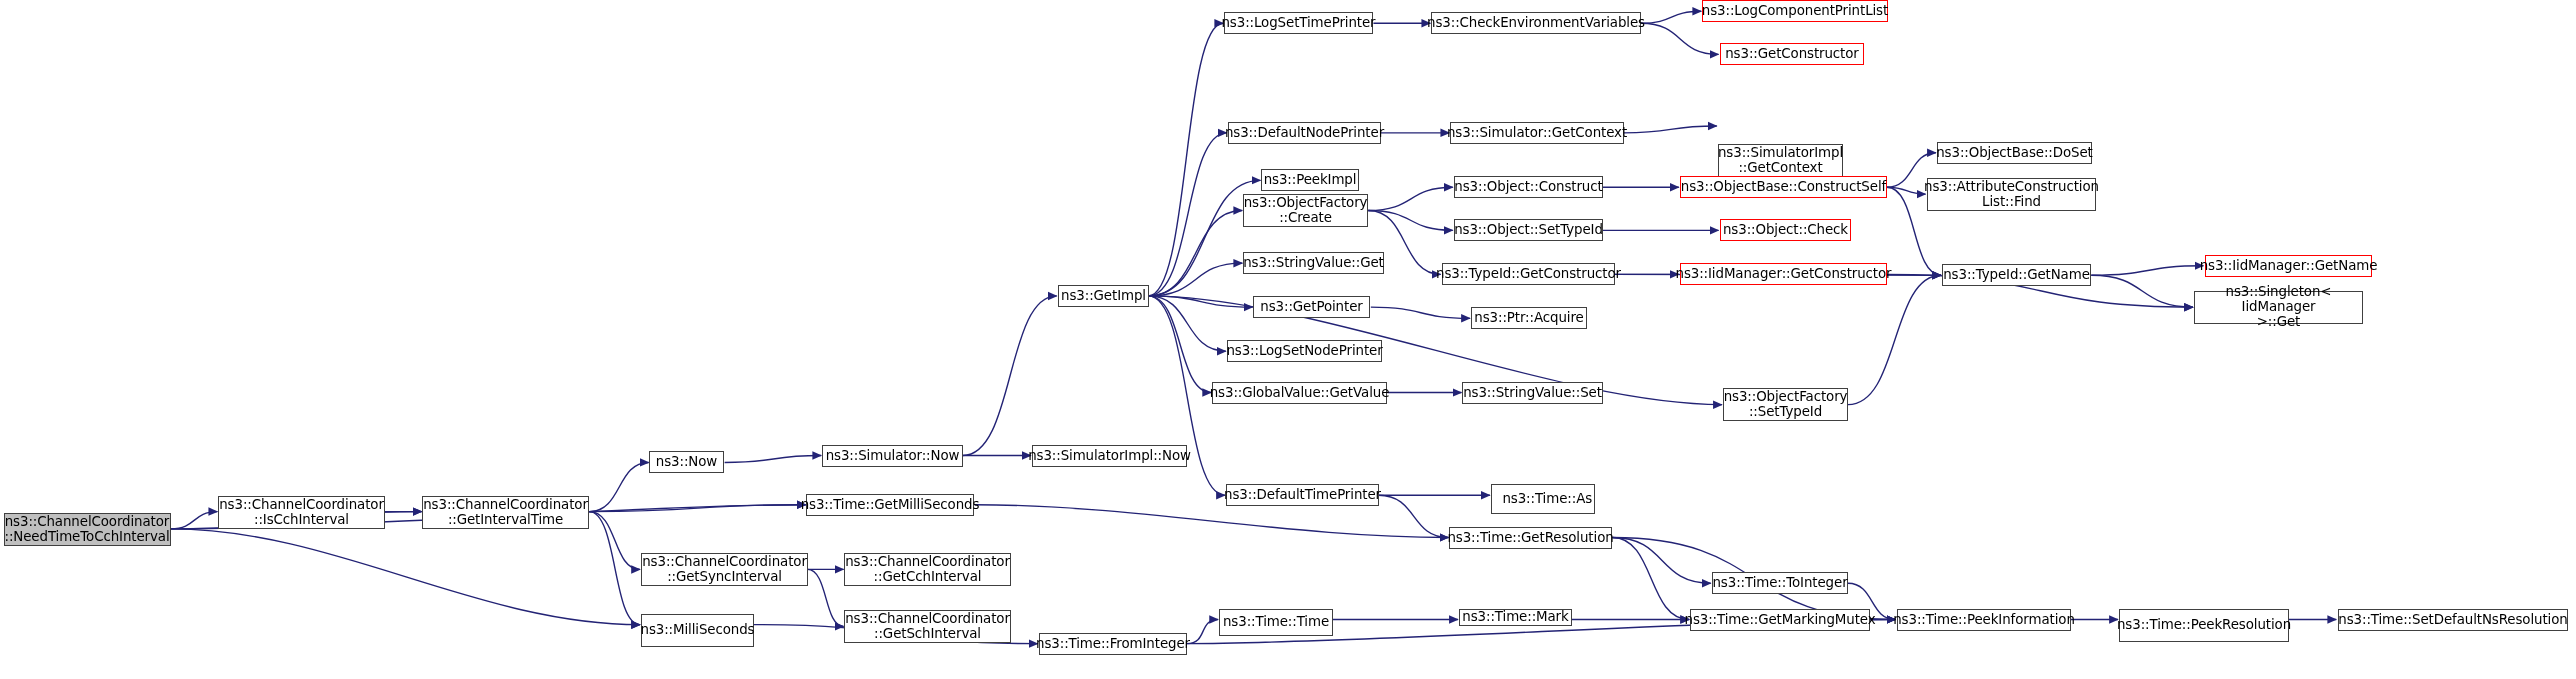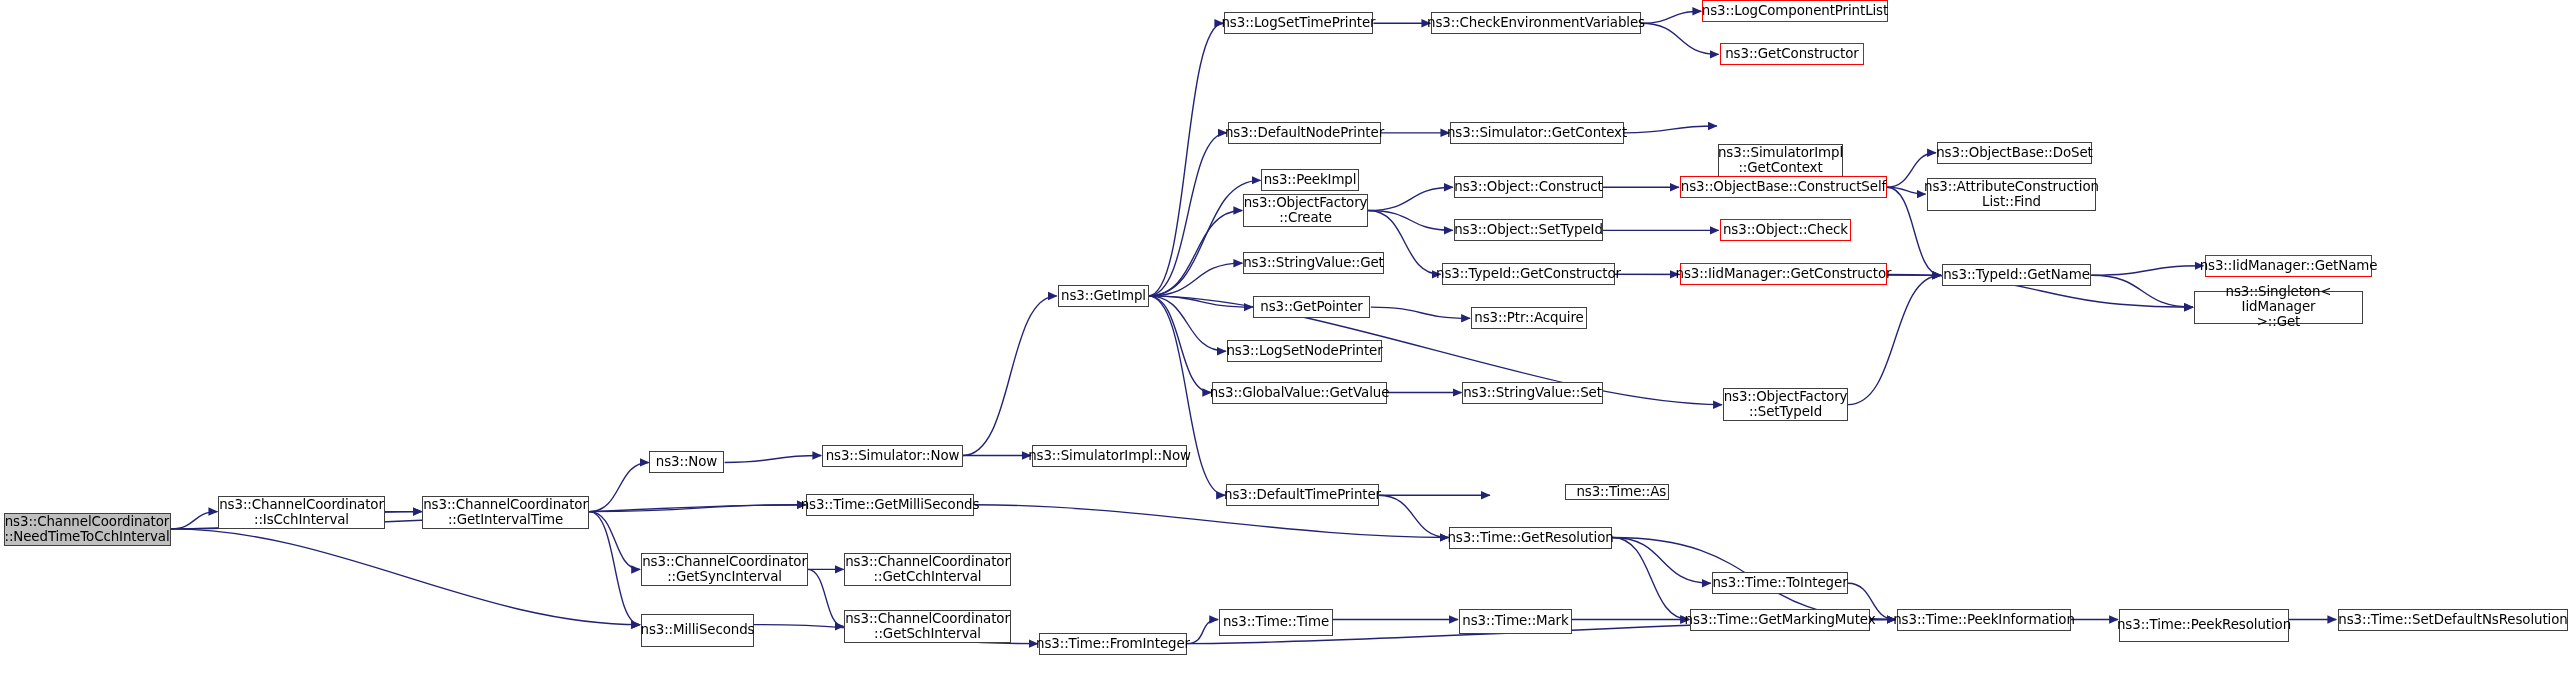--- a/index.html
+++ b/index.html
@@ -155,25 +155,25 @@
       <div class="node" style="left: 1937px; top: 142px; width: 155px; height: 22.4px;">ns3::ObjectBase::DoSet</div>
       <div class="node" style="left: 1927px; top: 178px; width: 169px; height: 33px;">ns3::AttributeConstruction
 List::Find</div>
       <div class="node" style="left: 1942px; top: 264px; width: 149px; height: 22.4px;">ns3::TypeId::GetName</div>
       <div class="node red" style="left: 2205px; top: 255px; width: 167px; height: 22.4px;">ns3::IidManager::GetName</div>
       <div class="node" style="left: 2194px; top: 291px; width: 169px; height: 33px;">ns3::Singleton&lt; IidManager
 &gt;::Get</div>
       <div class="node" style="left: 1723px; top: 388px; width: 125px; height: 33px;">ns3::ObjectFactory
 ::SetTypeId</div>
       <div class="node" style="left: 1226px; top: 484px; width: 153px; height: 22.4px;">ns3::DefaultTimePrinter</div>
-      <div class="node" style="left: 1565px; top: 484px; width: 104px; height: 16px; padding-left: 12px;">ns3::Time::As</div>
+      <div class="node" style="left: 1491px; top: 484px; width: 104px; height: 30px; padding-left: 12px;">ns3::Time::As</div>
       <div class="node" style="left: 1449px; top: 527px; width: 163px; height: 22.4px;">ns3::Time::GetResolution</div>
       <div class="node" style="left: 1712px; top: 572px; width: 136px; height: 22.4px;">ns3::Time::ToInteger</div>
       <div class="node" style="left: 1219px; top: 609px; width: 114px; height: 27px;">ns3::Time::Time</div>
-      <div class="node" style="left: 1459px; top: 609px; width: 113px; height: 25px;">ns3::Time::Mark</div>
+      <div class="node" style="left: 1459px; top: 609px; width: 113px; height: 17px;">ns3::Time::Mark</div>
       <div class="node" style="left: 1690px; top: 609px; width: 180px; height: 22.4px;">ns3::Time::GetMarkingMutex</div>
       <div class="node" style="left: 1897px; top: 609px; width: 174px; height: 22.4px;">ns3::Time::PeekInformation</div>
       <div class="node" style="left: 2119px; top: 609px; width: 170px; height: 33px;">ns3::Time::PeekResolution</div>
       <div class="node" style="left: 2338px; top: 609px; width: 230px; height: 22.4px;">ns3::Time::SetDefaultNsResolution</div>
       <div class="node" style="left: 1039px; top: 633px; width: 148px; height: 22.4px;">ns3::Time::FromInteger</div>
     </div>
 </div>
 
 
 </body></html>

